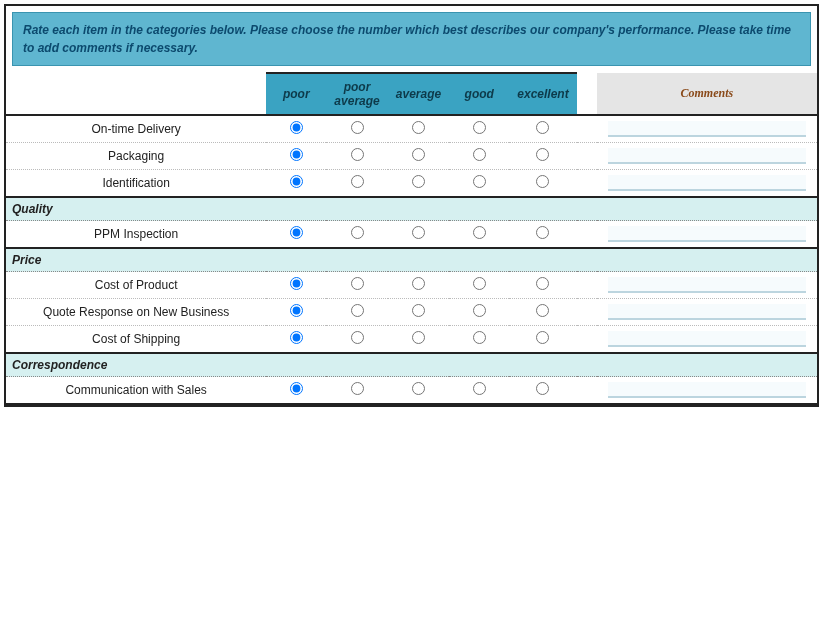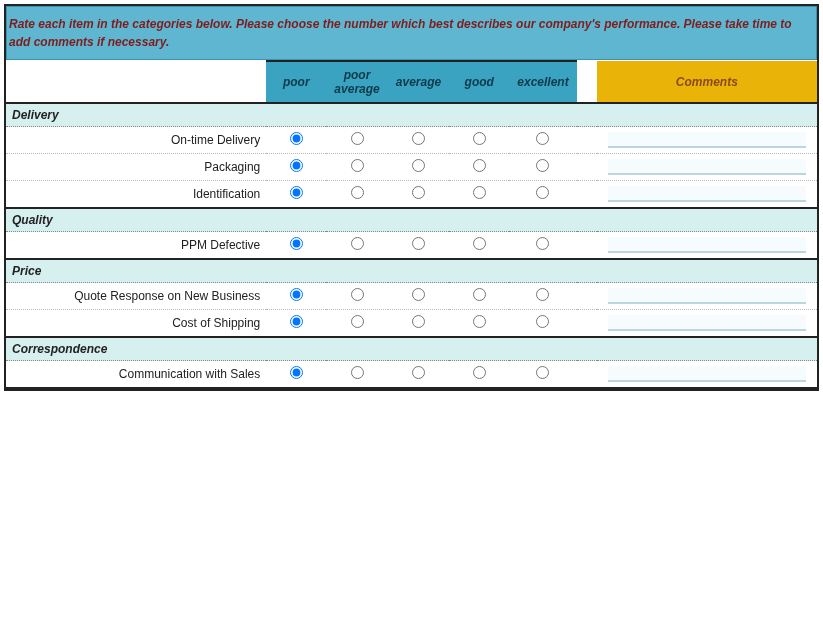--- a/index.html
+++ b/index.html
@@ -18,26 +18,27 @@
   .title-bar {
     background: #d8f0e8;
     border-bottom: 2px solid #222;
     padding: 5px 10px;
     text-align: center;
     font-weight: bold;
     font-size: 16px;
     color: #1b6a4a;
   }
   .intro-box {
+    margin: 6px;
     border: 1px solid #3a94b0;
     background: #5fb6d0;
-    color: #7f1d1d;
-    font-style: italic;
-    font-weight: bold;
-    padding: 8px 2px;
+    color: #0c4a6e;
+    font-style: italic;
+    font-weight: bold;
+    padding: 8px 10px;
     font-size: 12px;
     line-height: 1.5;
   }
   table.survey {
     border-collapse: collapse;
     width: 100%;
   }
   table.survey td, table.survey th {
     vertical-align: middle;
     font-size: 12px;
@@ -56,41 +57,42 @@
   tr.header-row th.label-col {
     background: #fff;
     border-top: none;
     text-align: left;
   }
   tr.header-row th.spacer-col {
     background: #fff;
     border-top: none;
   }
   tr.header-row th.comments-col {
-    background: #eab308;
+    background: #e5e5e5;
     color: #8a4a1a;
     border-top: none;
     text-align: center;
     font-style: italic;
+    font-family: Liberation Serif, serif;
   }
   tr.category-row td {
     background: #d6f0f0;
     font-weight: bold;
     font-style: italic;
     padding: 4px 6px;
     border-top: 2px solid #222;
     border-bottom: 1px dotted #888;
   }
   tr.item-row td {
     padding: 5px 6px;
     border-bottom: 1px dotted #bbb;
   }
   td.label-col {
     width: 260px;
-    text-align: right;
+    text-align: center;
     padding-left: 6px;
   }
   td.radio-col {
     width: 60px;
     text-align: center;
   }
   td.spacer-col { width: 20px; }
   td.comments-col {
     width: 220px;
     text-align: center;
@@ -127,23 +129,20 @@
       <th class="label-col"></th>
       <th>poor</th>
       <th>poor average</th>
       <th>average</th>
       <th>good</th>
       <th>excellent</th>
       <th class="spacer-col"></th>
       <th class="comments-col">Comments</th>
     </tr>
 
-    <tr class="category-row">
-      <td colspan="8">Delivery</td>
-    </tr>
     <tr class="item-row">
       <td class="label-col">On-time Delivery</td>
       <td class="radio-col"><input type="radio" name="s0i0" checked="" style=""></td>
       <td class="radio-col"><input type="radio" name="s0i0" style=""></td>
       <td class="radio-col"><input type="radio" name="s0i0" style=""></td>
       <td class="radio-col"><input type="radio" name="s0i0" style=""></td>
       <td class="radio-col"><input type="radio" name="s0i0" style=""></td>
       <td class="spacer-col"></td>
       <td class="comments-col"><input class="comment-input" type="text" value="" style=""></td>
     </tr>
@@ -165,32 +164,42 @@
       <td class="radio-col"><input type="radio" name="s0i2" style=""></td>
       <td class="radio-col"><input type="radio" name="s0i2" style=""></td>
       <td class="spacer-col"></td>
       <td class="comments-col"><input class="comment-input" type="text" value="" style=""></td>
     </tr>
 
     <tr class="category-row">
       <td colspan="8">Quality</td>
     </tr>
     <tr class="item-row">
-      <td class="label-col">PPM Defective</td>
+      <td class="label-col">PPM Inspection</td>
       <td class="radio-col"><input type="radio" name="s1i2" checked="" style=""></td>
       <td class="radio-col"><input type="radio" name="s1i2" style=""></td>
       <td class="radio-col"><input type="radio" name="s1i2" style=""></td>
       <td class="radio-col"><input type="radio" name="s1i2" style=""></td>
       <td class="radio-col"><input type="radio" name="s1i2" style=""></td>
       <td class="spacer-col"></td>
       <td class="comments-col"><input class="comment-input" type="text" value="" style=""></td>
     </tr>
 
     <tr class="category-row">
       <td colspan="8">Price</td>
+    </tr>
+    <tr class="item-row">
+      <td class="label-col">Cost of Product</td>
+      <td class="radio-col"><input type="radio" name="s2i0" checked="" style=""></td>
+      <td class="radio-col"><input type="radio" name="s2i0" style=""></td>
+      <td class="radio-col"><input type="radio" name="s2i0" style=""></td>
+      <td class="radio-col"><input type="radio" name="s2i0" style=""></td>
+      <td class="radio-col"><input type="radio" name="s2i0" style=""></td>
+      <td class="spacer-col"></td>
+      <td class="comments-col"><input class="comment-input" type="text" value="" style=""></td>
     </tr>
     <tr class="item-row">
       <td class="label-col">Quote Response on New Business</td>
       <td class="radio-col"><input type="radio" name="s2i2" checked="" style=""></td>
       <td class="radio-col"><input type="radio" name="s2i2" style=""></td>
       <td class="radio-col"><input type="radio" name="s2i2" style=""></td>
       <td class="radio-col"><input type="radio" name="s2i2" style=""></td>
       <td class="radio-col"><input type="radio" name="s2i2" style=""></td>
       <td class="spacer-col"></td>
       <td class="comments-col"><input class="comment-input" type="text" value="" style=""></td>

